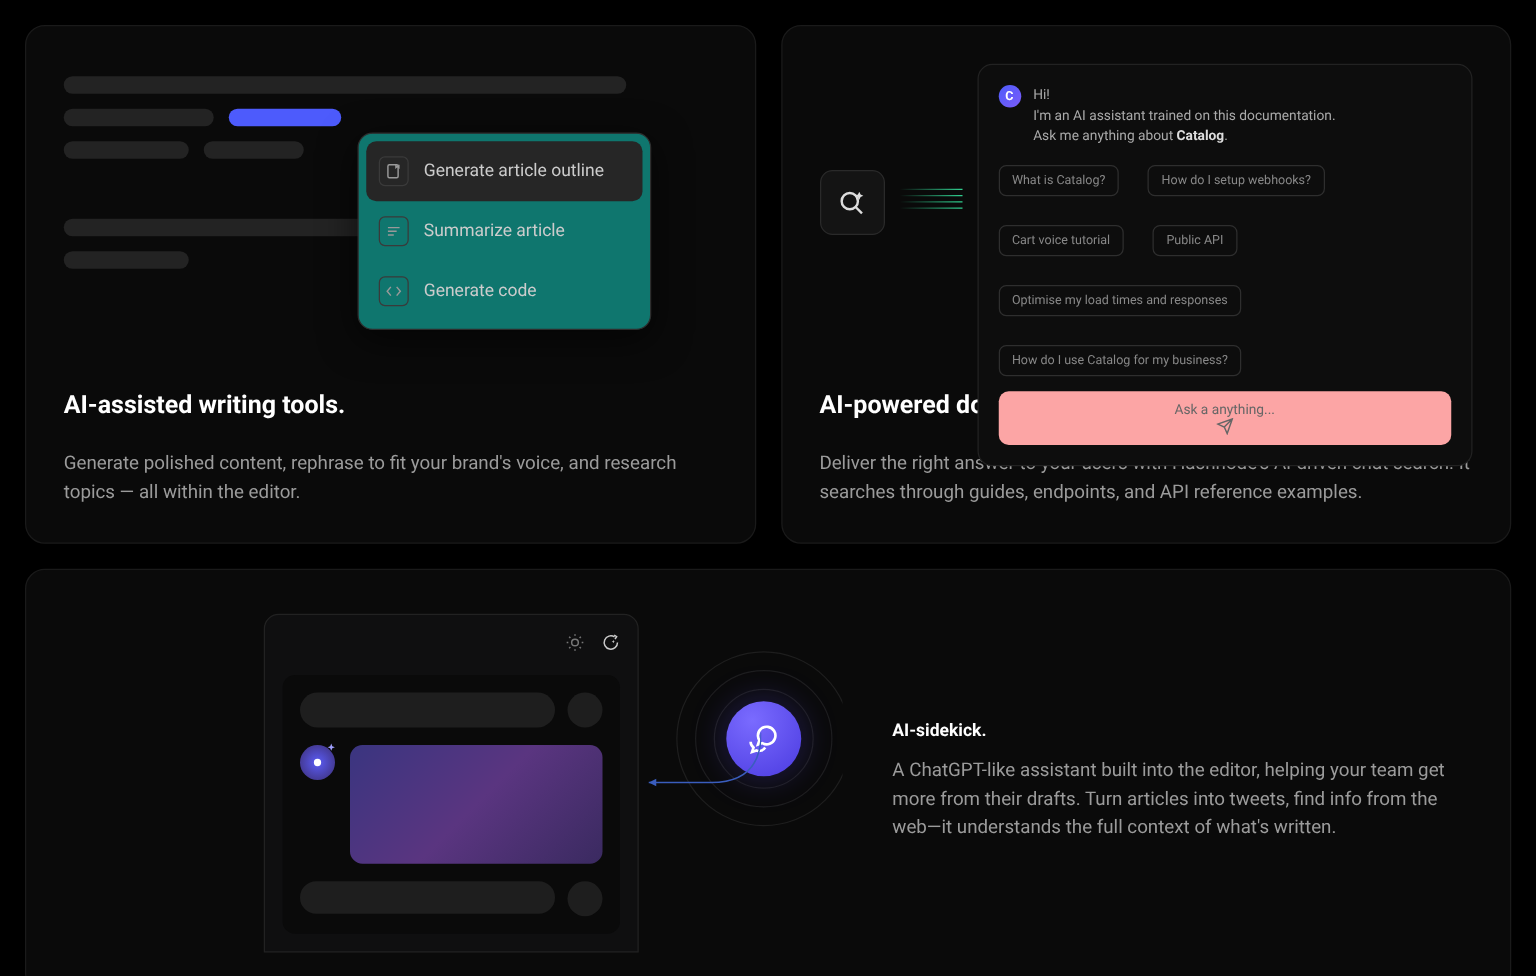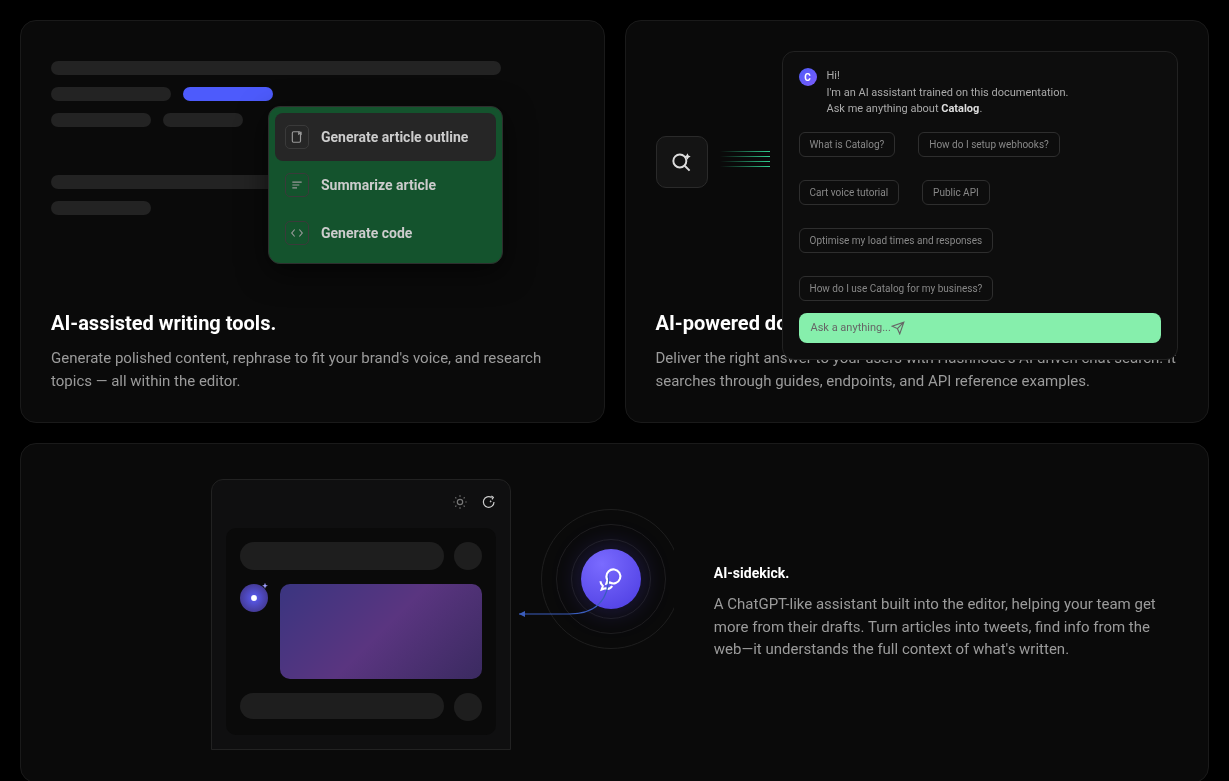--- a/index.html
+++ b/index.html
@@ -26,21 +26,21 @@
   .card-wide {
     grid-column: 1 / -1;
     display: flex;
     align-items: center;
     padding: 0;
     min-height: 340px;
   }
   .card h3 {
     font-size: 20px;
     font-weight: 700;
-    margin-bottom: 12px;
+    margin-bottom: 24px;
     color: #fff;
   }
   .card p {
     font-size: 15px;
     line-height: 1.5;
     color: #9b9b9b;
   }
 
   
   .writing-visual {
@@ -61,28 +61,27 @@
     border-radius: 7px;
   }
   .sk.accent { background: #4d5bfc; }
   .w-long { width: 450px; }
   .w-med { width: 120px; }
   .w-med2 { width: 90px; }
   .w-short { width: 100px; }
   .context-menu {
     position: absolute;
     top: 55px;
-    left: 217px;
-    background: #14532d;
+    left: 235px;
+    background: #0f766e;
     border: 1px solid #2e2e2e;
     border-radius: 12px;
     padding: 6px;
     width: 235px;
     box-shadow: 0 8px 30px rgba(0,0,0,0.6);
-    font-weight: bold;
   }
   .menu-item {
     display: flex;
     align-items: center;
     gap: 12px;
     padding: 12px 10px;
     border-radius: 8px;
     font-size: 14px;
     color: #ccc;
     cursor: pointer;
@@ -160,26 +159,27 @@
     border: 1px solid #2e2e2e;
     border-radius: 6px;
     padding: 6px 10px;
     font-size: 10px;
     color: #888;
     cursor: pointer;
   }
   .chat-input {
     display: flex;
     align-items: center;
-    justify-content: flex-start;
-    background: #86efac;
+    justify-content: space-between;
+    background: #fca5a5;
     border-radius: 8px;
     padding: 8px 12px;
     color: #666;
     font-size: 11px;
+    flex-direction: column;
   }
 
   
   .sidekick-left {
     width: 55%;
     height: 100%;
     position: relative;
     overflow: hidden;
   }
   .sidekick-right {

